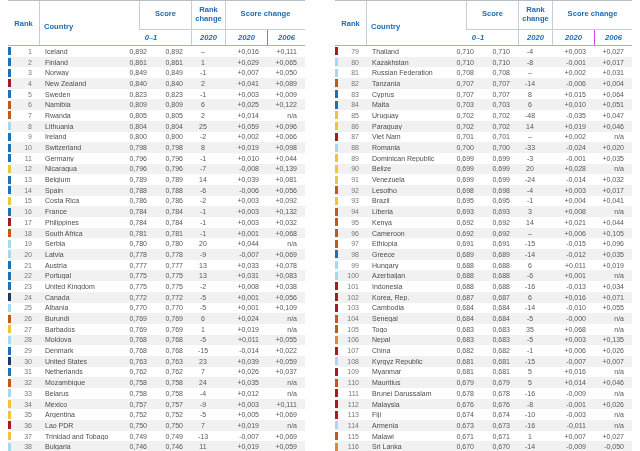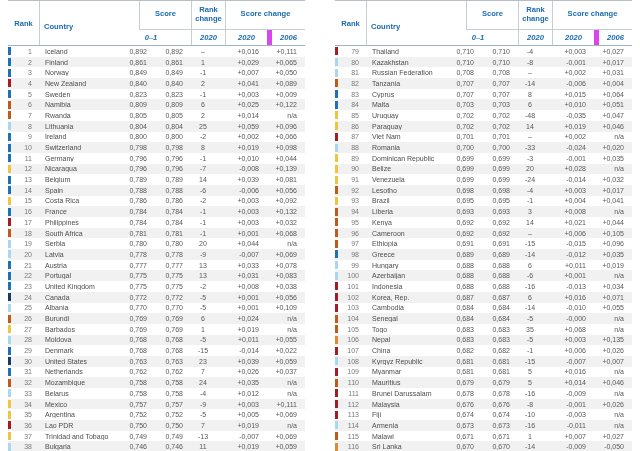--- a/index.html
+++ b/index.html
@@ -27,21 +27,21 @@
   .thead .h{display:flex;align-items:center;box-sizing:border-box;}
   .h-rank{grid-column:1/3;grid-row:1/3;justify-content:center;}
   .h-country{grid-column:3;grid-row:1/3;padding-left:4px;border-left:1px solid #c6cdd3;align-items:flex-start;padding-top:6px;}
   .h-score{grid-column:4/6;grid-row:1;justify-content:center;align-items:flex-end;padding-bottom:3px;border-left:1px solid #c6cdd3;border-bottom:1px solid #c6cdd3;margin-left:28px;}
   .h-rankchange{grid-column:6;grid-row:1;justify-content:center;text-align:center;border-left:1px solid #c6cdd3;border-bottom:1px solid #c6cdd3;line-height:1.15;}
   .h-scorechange{grid-column:7/9;grid-row:1;justify-content:center;align-items:flex-end;padding-bottom:3px;border-left:1px solid #c6cdd3;border-bottom:1px solid #c6cdd3;}
   .h-sub{justify-content:center;font-weight:bold;font-style:italic;}
   .h-sub01{grid-column:4/6;grid-row:2;}
   .h-sub-rc{grid-column:6;grid-row:2;border-left:1px solid #c6cdd3;}
   .h-sub-sc20{grid-column:7;grid-row:2;border-left:1px solid #c6cdd3;}
-  .h-sub-sc06{grid-column:8;grid-row:2;border-left:5px solid #d946ef;}
+  .h-sub-sc06{grid-column:8;grid-row:2;border-left:1px solid #d946ef;}
 
   
   .tbody{display:flex;flex-direction:column;}
   .row{
     display:grid;
     grid-template-columns:5px 26px 1fr 44px 36px 34px 42px 38px;
     height:10.7px;align-items:center;
     font-size:7px;color:#57585a;
   }
   .row.striped{background:#f1f1f1;}

